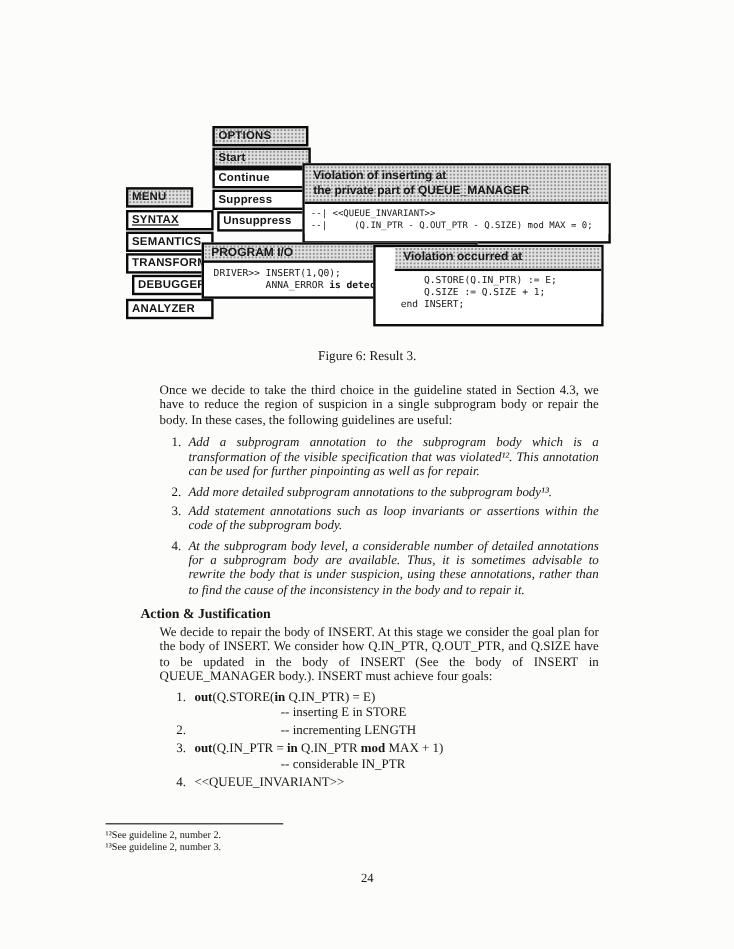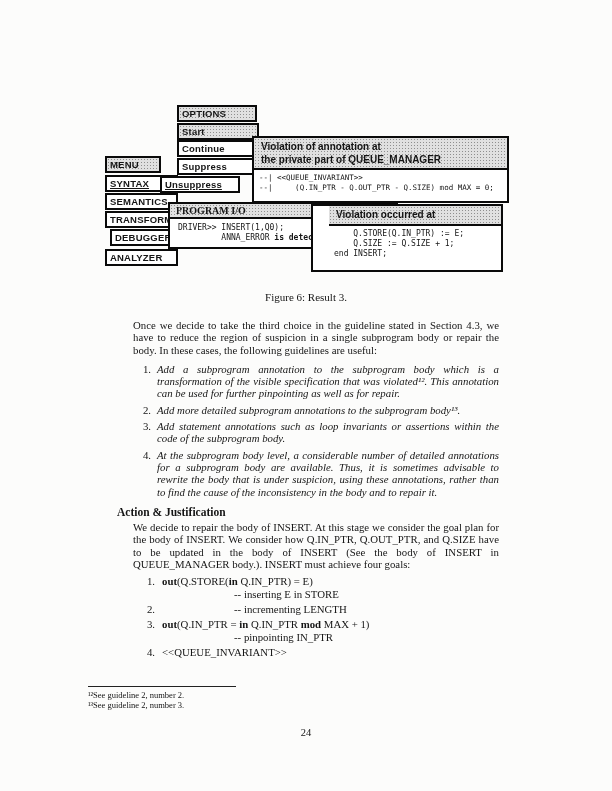--- a/index.html
+++ b/index.html
@@ -26,21 +26,21 @@
   .z1{z-index:1}.z2{z-index:2}.z3{z-index:3}.z4{z-index:4}.z5{z-index:5}
 
   .win { position:absolute; box-sizing:border-box; background:#fff; border:2px solid #0a0a0a; }
   .dlg-title {
     box-sizing:border-box; border-bottom:2px solid #0a0a0a;
     font-family:"Liberation Sans", sans-serif; font-weight:bold;
     font-size:10px; line-height:12.5px; padding:3px 0 2px 7px; white-space:nowrap; overflow:hidden;
   }
   .bar-title {
     box-sizing:border-box; border-bottom:2px solid #0a0a0a;
-    font-family:Liberation Serif, serif; font-weight:bold;
+    font-family:Liberation Sans, sans-serif; font-weight:bold;
     font-size:10px; line-height:13px; padding-left:6px; white-space:nowrap; overflow:hidden;
   }
   .dlg-body { padding:3px 4px 2px 5px; background:#fff; }
   .code-line {
     font-family:"DejaVu Sans Mono", monospace; font-weight:500;
     white-space:pre; overflow:hidden;
   }
   .c75 { font-size:7.5px; line-height:10px; }
   .c80 { font-size:8px;  line-height:10px; }
 
@@ -78,25 +78,25 @@
     <div class="box mitem z1" style="left:105px;top:175px;width:73px;text-decoration:underline;">SYNTAX</div>
     <div class="box mitem z1" style="left:105px;top:193px;width:73px;">SEMANTICS</div>
     <div class="box mitem z1" style="left:105px;top:211px;width:73px;">TRANSFORM</div>
     <div class="box mitem z1" style="left:110px;top:229px;width:73px;">DEBUGGER</div>
     <div class="box mitem z1" style="left:105px;top:249px;width:73px;">ANALYZER</div>
 
     <div class="box mitem shade z2" style="left:177px;top:105px;width:80px;">OPTIONS</div>
     <div class="box mitem shade z2" style="left:177px;top:123px;width:82px;">Start</div>
     <div class="box mitem z2" style="left:177px;top:140px;width:80px;">Continue</div>
     <div class="box mitem z2" style="left:177px;top:158px;width:80px;">Suppress</div>
-    <div class="box mitem z2" style="left:160px;top:176px;width:80px;text-decoration:underline;">Unsuppress</div>
+    <div class="box mitem z2" style="left:181px;top:176px;width:80px;">Unsuppress</div>
 
     <div class="win z3" style="left:252px;top:136px;width:257px;height:67px;">
       <div class="dlg-title shade">
-        <div>Violation of annotation at</div>
+        <div>Violation of inserting at</div>
         <div>the private part of QUEUE_MANAGER</div>
       </div>
       <div class="dlg-body">
         <div class="code-line c75">--| &lt;&lt;QUEUE_INVARIANT&gt;&gt;</div>
         <div class="code-line c75">--|     (Q.IN_PTR - Q.OUT_PTR - Q.SIZE) mod MAX = 0;</div>
       </div>
     </div>
 
     <div class="win z4" style="left:168px;top:202px;width:230px;height:47px;">
       <div class="bar-title shade" style="height:15px;">PROGRAM I/O</div>
@@ -157,21 +157,21 @@
       <div class="goal">
         <span class="num">2.</span>
         <div>
           <div class="goal-comment">-- incrementing LENGTH</div>
         </div>
       </div>
       <div class="goal">
         <span class="num">3.</span>
         <div>
           <div class="goal-line"><span style="font-weight: bold;">out</span><span>(Q.IN_PTR = </span><span style="font-weight: bold;">in</span><span> Q.IN_PTR </span><span style="font-weight: bold;">mod</span><span> MAX + 1)</span></div>
-          <div class="goal-comment">-- pinpointing IN_PTR</div>
+          <div class="goal-comment">-- considerable IN_PTR</div>
         </div>
       </div>
       <div class="goal">
         <span class="num">4.</span>
         <div>
           <div class="goal-line"><span>&lt;&lt;QUEUE_INVARIANT&gt;&gt;</span></div>
 
         </div>
       </div>
     </div>

